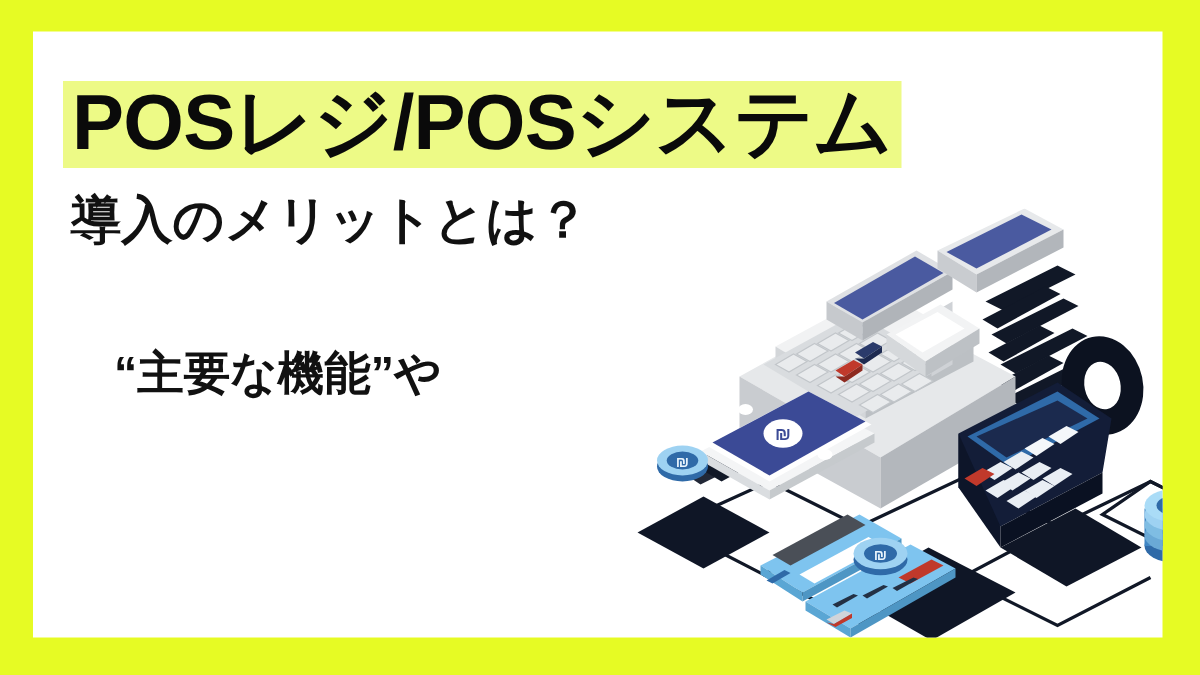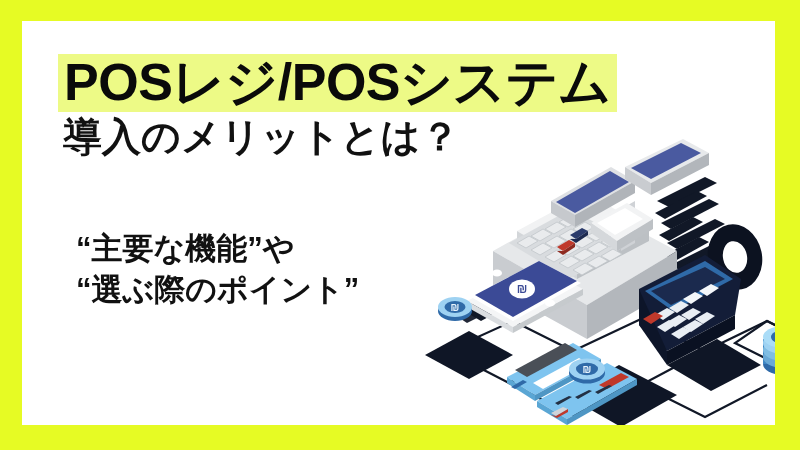--- a/index.html
+++ b/index.html
@@ -17,41 +17,41 @@
   .inner-card{
     position:absolute;
     left:22px;top:21px;
     width:753px;height:404px;
     background:#ffffff;
     overflow:hidden;
   }
   
   .text-block{
     position:absolute;
-    left:36px;top:33px;
+    left:20px;top:33px;
     width:620px;
   }
   .title-row{
     display:inline-block;
     background:#edfa86;
     padding:2px 6px 4px 6px;
     line-height:1.0;
   }
   .title-text{
     font-size:52px;
     font-weight:bold;
     color:#0a0a0a;
     letter-spacing:-0.5px;
     white-space:nowrap;
     display:block;
   }
   .subtitle-text{
-    margin-top:3px;
+    margin-top:16px;
     margin-left:5px;
-    font-size:39px;
+    font-size:34px;
     font-weight:bold;
     color:#111111;
     letter-spacing:0px;
     line-height:1.12;
   }
   .lead-block{
     position:absolute;
     left:37px;top:208px;
     width:430px;
     margin-left:17px;
@@ -80,21 +80,20 @@
 
     <div class="text-block">
       <div class="title-row">
         <span class="title-text">POSレジ/POSシステム</span>
       </div>
       <div class="subtitle-text">導入のメリットとは？</div>
     </div>
 
     <div class="lead-block">
       <div class="lead-line">“主要な機能”や</div>
-      <div class="lead-line">“選ぶ際のポイント”</div>
     </div>
 
     <div class="illustration">
       <svg width="400" height="300" viewBox="0 0 400 300" xmlns="http://www.w3.org/2000/svg">
 
         <g fill="none" stroke="#111827" stroke-width="2.2">
           <path d="M42 212 L108 182 L168 212 L104 244 Z"></path>
           <path d="M168 212 L236 180 L300 212 L236 246 Z"></path>
           <path d="M300 212 L362 182 L398 200"></path>
           <path d="M236 246 L300 278 L362 246"></path>

